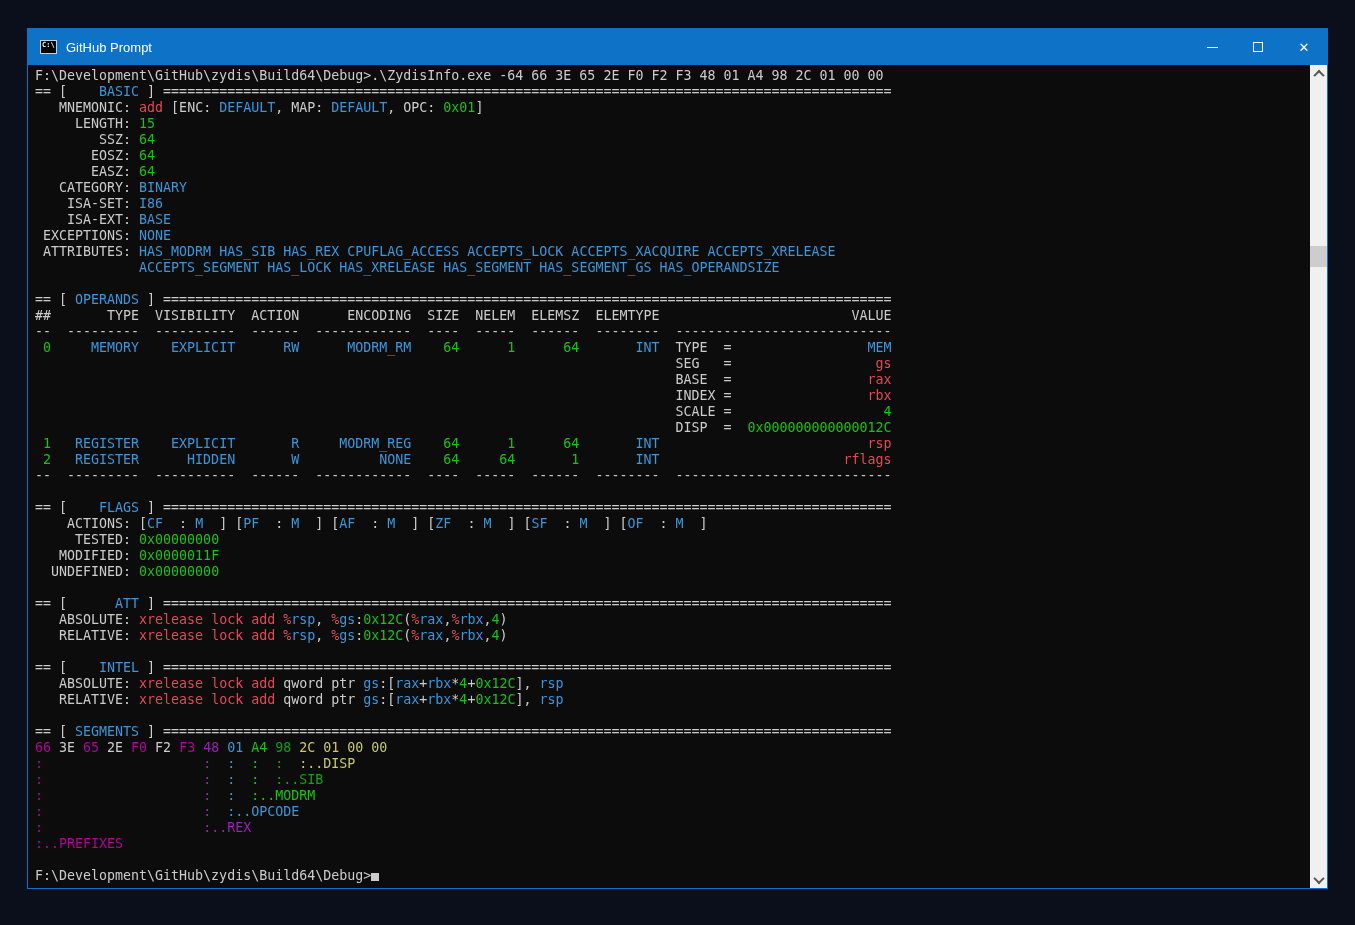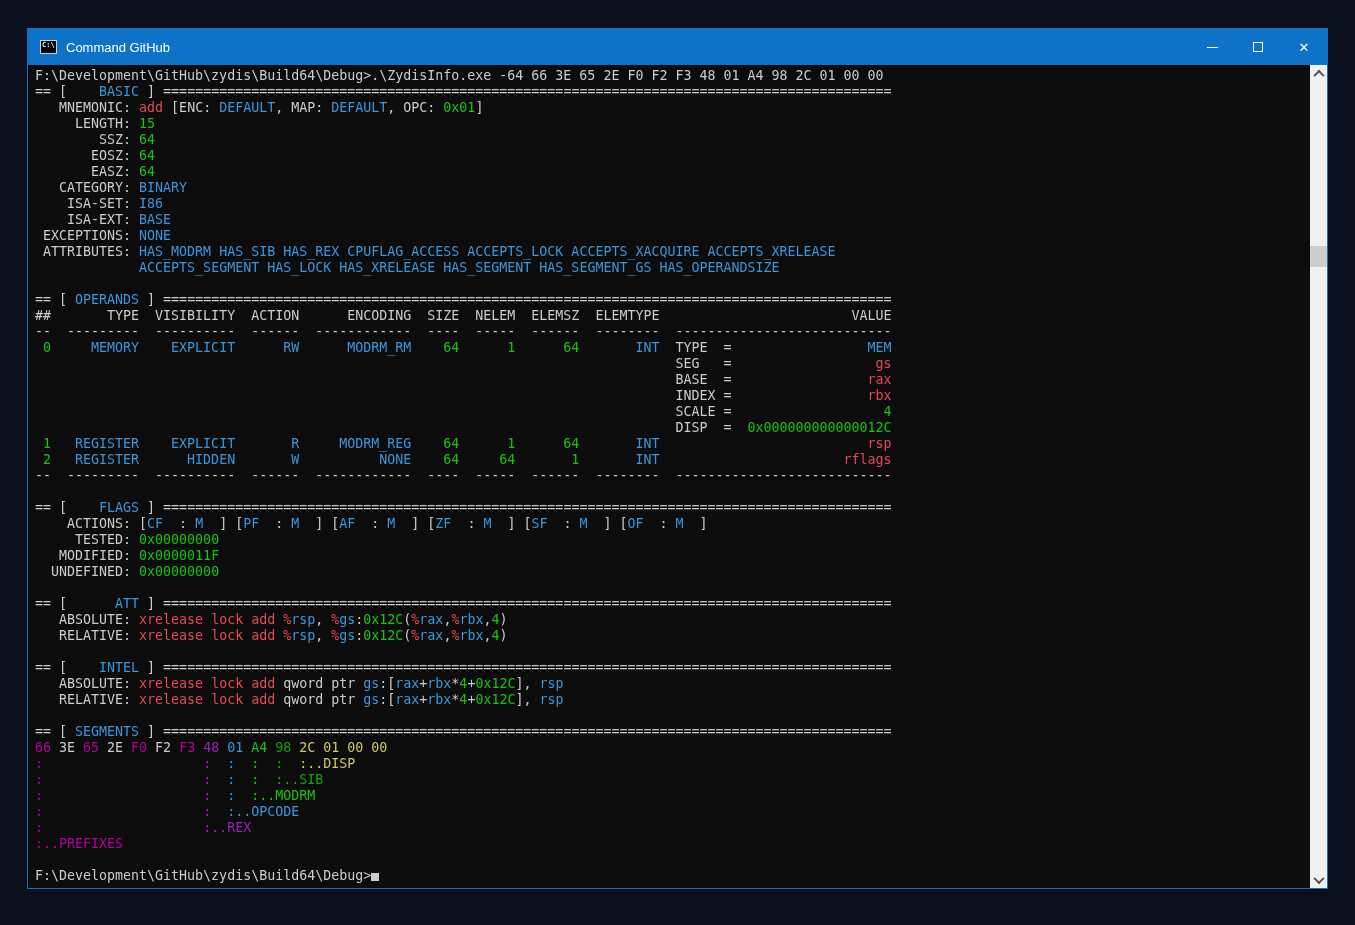--- a/index.html
+++ b/index.html
@@ -65,21 +65,21 @@
   }
 </style>
 </head>
 <body style="background: rgb(10, 15, 27);">
 
 <div class="window" style="border-color: rgb(14, 114, 198); background: rgb(12, 12, 12);">
   <div class="titlebar" style="background: rgb(14, 114, 198);">
     <div class="cmd-icon">
       <span class="glyph">C:\</span>
     </div>
-    <span class="title-text">Command GitHub</span>
+    <span class="title-text">GitHub Prompt</span>
     <div class="controls">
       <div class="ctrl">
         <span class="min-glyph"></span>
       </div>
       <div class="ctrl">
         <span class="max-glyph"></span>
       </div>
       <div class="ctrl">
         <span class="close-glyph">✕</span>
       </div>

